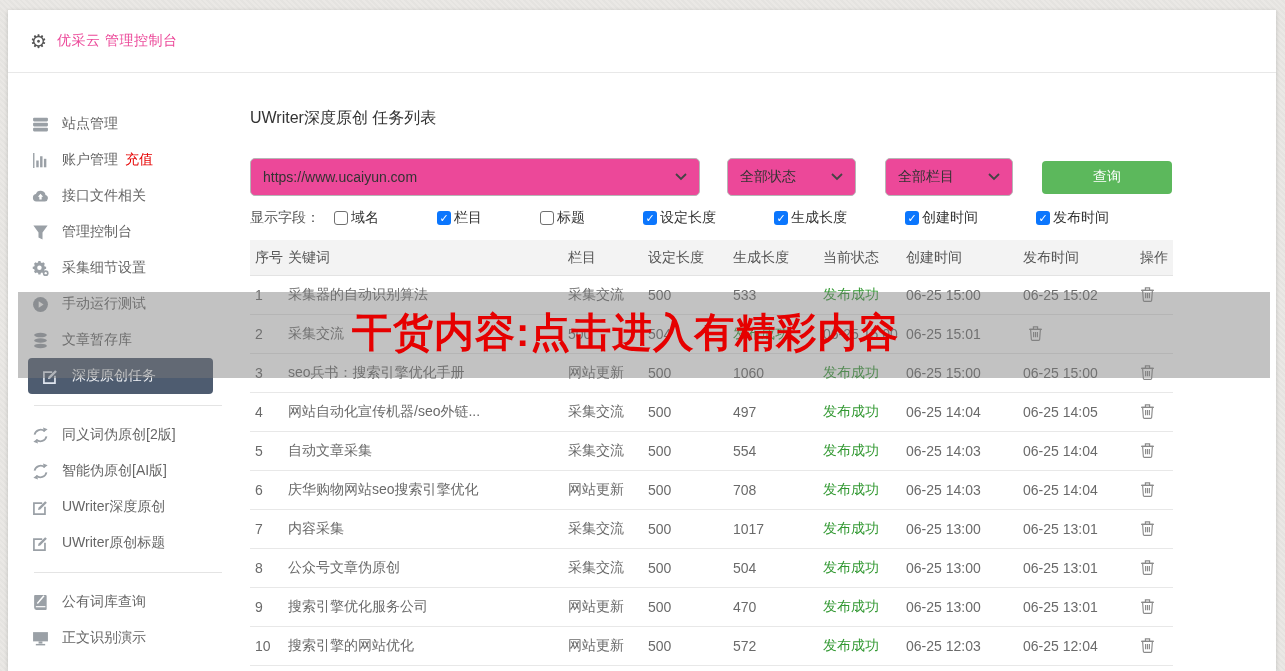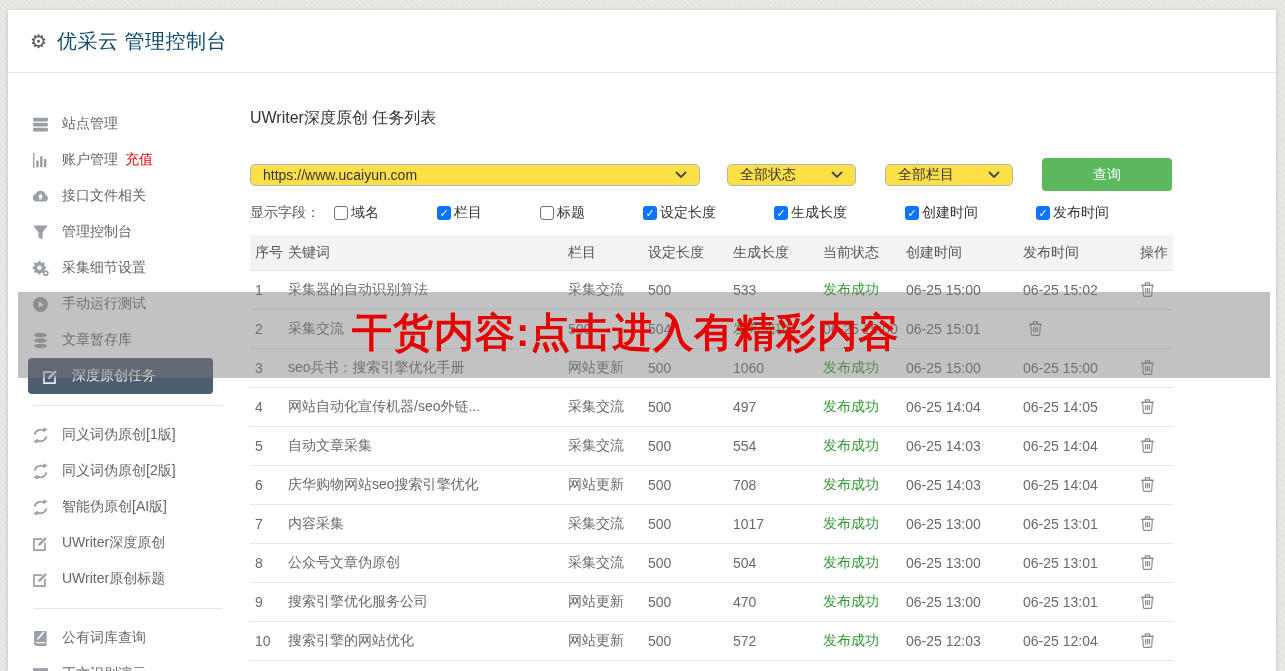--- a/index.html
+++ b/index.html
@@ -10,36 +10,36 @@
     background-image:repeating-linear-gradient(45deg, rgba(0,0,0,0.025) 0 2px, transparent 2px 4px);
     position:relative;
   }
   .card {
     position:absolute; left:8px; top:10px; width:1268px; height:661px;
     background:#fff; box-shadow:0 1px 4px rgba(0,0,0,0.18);
   }
   
   .topbar { height:63px; border-bottom:1px solid #e8e8e8; display:flex; align-items:center; padding-left:22px; }
   .topbar .gear { font-size:19px; color:#555; margin-right:10px; line-height:1; }
-  .topbar .title { font-size:20px; color:#0c4a6e; letter-spacing:0.5px; }
+  .topbar .title { font-size:14px; color:#ec4899; letter-spacing:0.5px; }
   
   .layout { position:absolute; left:0; top:64px; right:0; bottom:0; display:flex; }
   .sidebar { width:242px; padding-top:32px; flex:none; }
   .side-item { height:36px; display:flex; align-items:center; padding-left:24px; color:#666; font-size:14px; cursor:pointer; }
   .side-item .s-icon { width:17px; height:17px; margin-right:13px; color:#9aa0a6; flex:none; display:inline-flex; }
   .side-item .s-icon svg { width:100%; height:100%; }
   .side-item .s-badge { color:#e60000; margin-left:7px; }
   .side-item.active { background:#4e5c70; color:#f0f2f5; border-radius:4px; margin-left:20px; margin-right:37px; padding-left:14px; }
   .side-item.active .s-icon { color:#dfe5ee; }
   .side-divider { height:1px; background:#e4e4e4; margin:11px 28px 11px 26px; }
   
   .main { flex:1; position:relative; }
   .page-title { margin-top:34px; font-size:16px; color:#333; }
   .filter-row { margin-top:29px; display:flex; align-items:center; }
-  .sel { height:22px; border:1px solid #b6b6b6; border-radius:5px; background:#fde047;
+  .sel { height:38px; border:1px solid #b6b6b6; border-radius:5px; background:#ec4899;
     display:flex; align-items:center; justify-content:space-between;
     font-size:14px; color:#333; padding:0 12px; cursor:pointer; }
   .sel-site { width:450px; margin-right:27px; }
   .sel-col  { width:128px; margin-right:29px; }
   .sel-stat { width:129px; margin-right:29px; }
   .btn-query { width:130px; height:33px; border:none; border-radius:4px; background:#5cb85c;
     color:#fff; font-size:14px; cursor:pointer; font-family:inherit; }
   .fields-row { margin-top:13px; display:flex; align-items:center; font-size:14px; color:#555; }
   .fields-label { margin-right:14px; }
   .cbx { display:flex; align-items:center; margin-right:19px; cursor:pointer; color:#333; }
@@ -156,32 +156,20 @@
         <div class="side-item">
           <span class="s-icon">
             <svg viewBox="0 0 16 16" fill="currentColor">
               <g fill="none" stroke="currentColor" stroke-width="1.7">
                 <path d="M13.6 8.8A5.8 5.8 0 014.1 12"></path>
                 <path d="M2.4 7.2A5.8 5.8 0 0111.9 4"></path>
               </g>
               <path d="M5.6 15.6l-.9-4.4-3.4 2.6zM10.4.4l.9 4.4 3.4-2.6z"></path>
             </svg>
           </span>
-          <span class="s-label">同义词伪原创[1版]</span>
-        </div>
-        <div class="side-item">
-          <span class="s-icon">
-            <svg viewBox="0 0 16 16" fill="currentColor">
-              <g fill="none" stroke="currentColor" stroke-width="1.7">
-                <path d="M13.6 8.8A5.8 5.8 0 014.1 12"></path>
-                <path d="M2.4 7.2A5.8 5.8 0 0111.9 4"></path>
-              </g>
-              <path d="M5.6 15.6l-.9-4.4-3.4 2.6zM10.4.4l.9 4.4 3.4-2.6z"></path>
-            </svg>
-          </span>
           <span class="s-label">同义词伪原创[2版]</span>
         </div>
         <div class="side-item">
           <span class="s-icon">
             <svg viewBox="0 0 16 16" fill="currentColor">
               <g fill="none" stroke="currentColor" stroke-width="1.7">
                 <path d="M13.6 8.8A5.8 5.8 0 014.1 12"></path>
                 <path d="M2.4 7.2A5.8 5.8 0 0111.9 4"></path>
               </g>
               <path d="M5.6 15.6l-.9-4.4-3.4 2.6zM10.4.4l.9 4.4 3.4-2.6z"></path>

